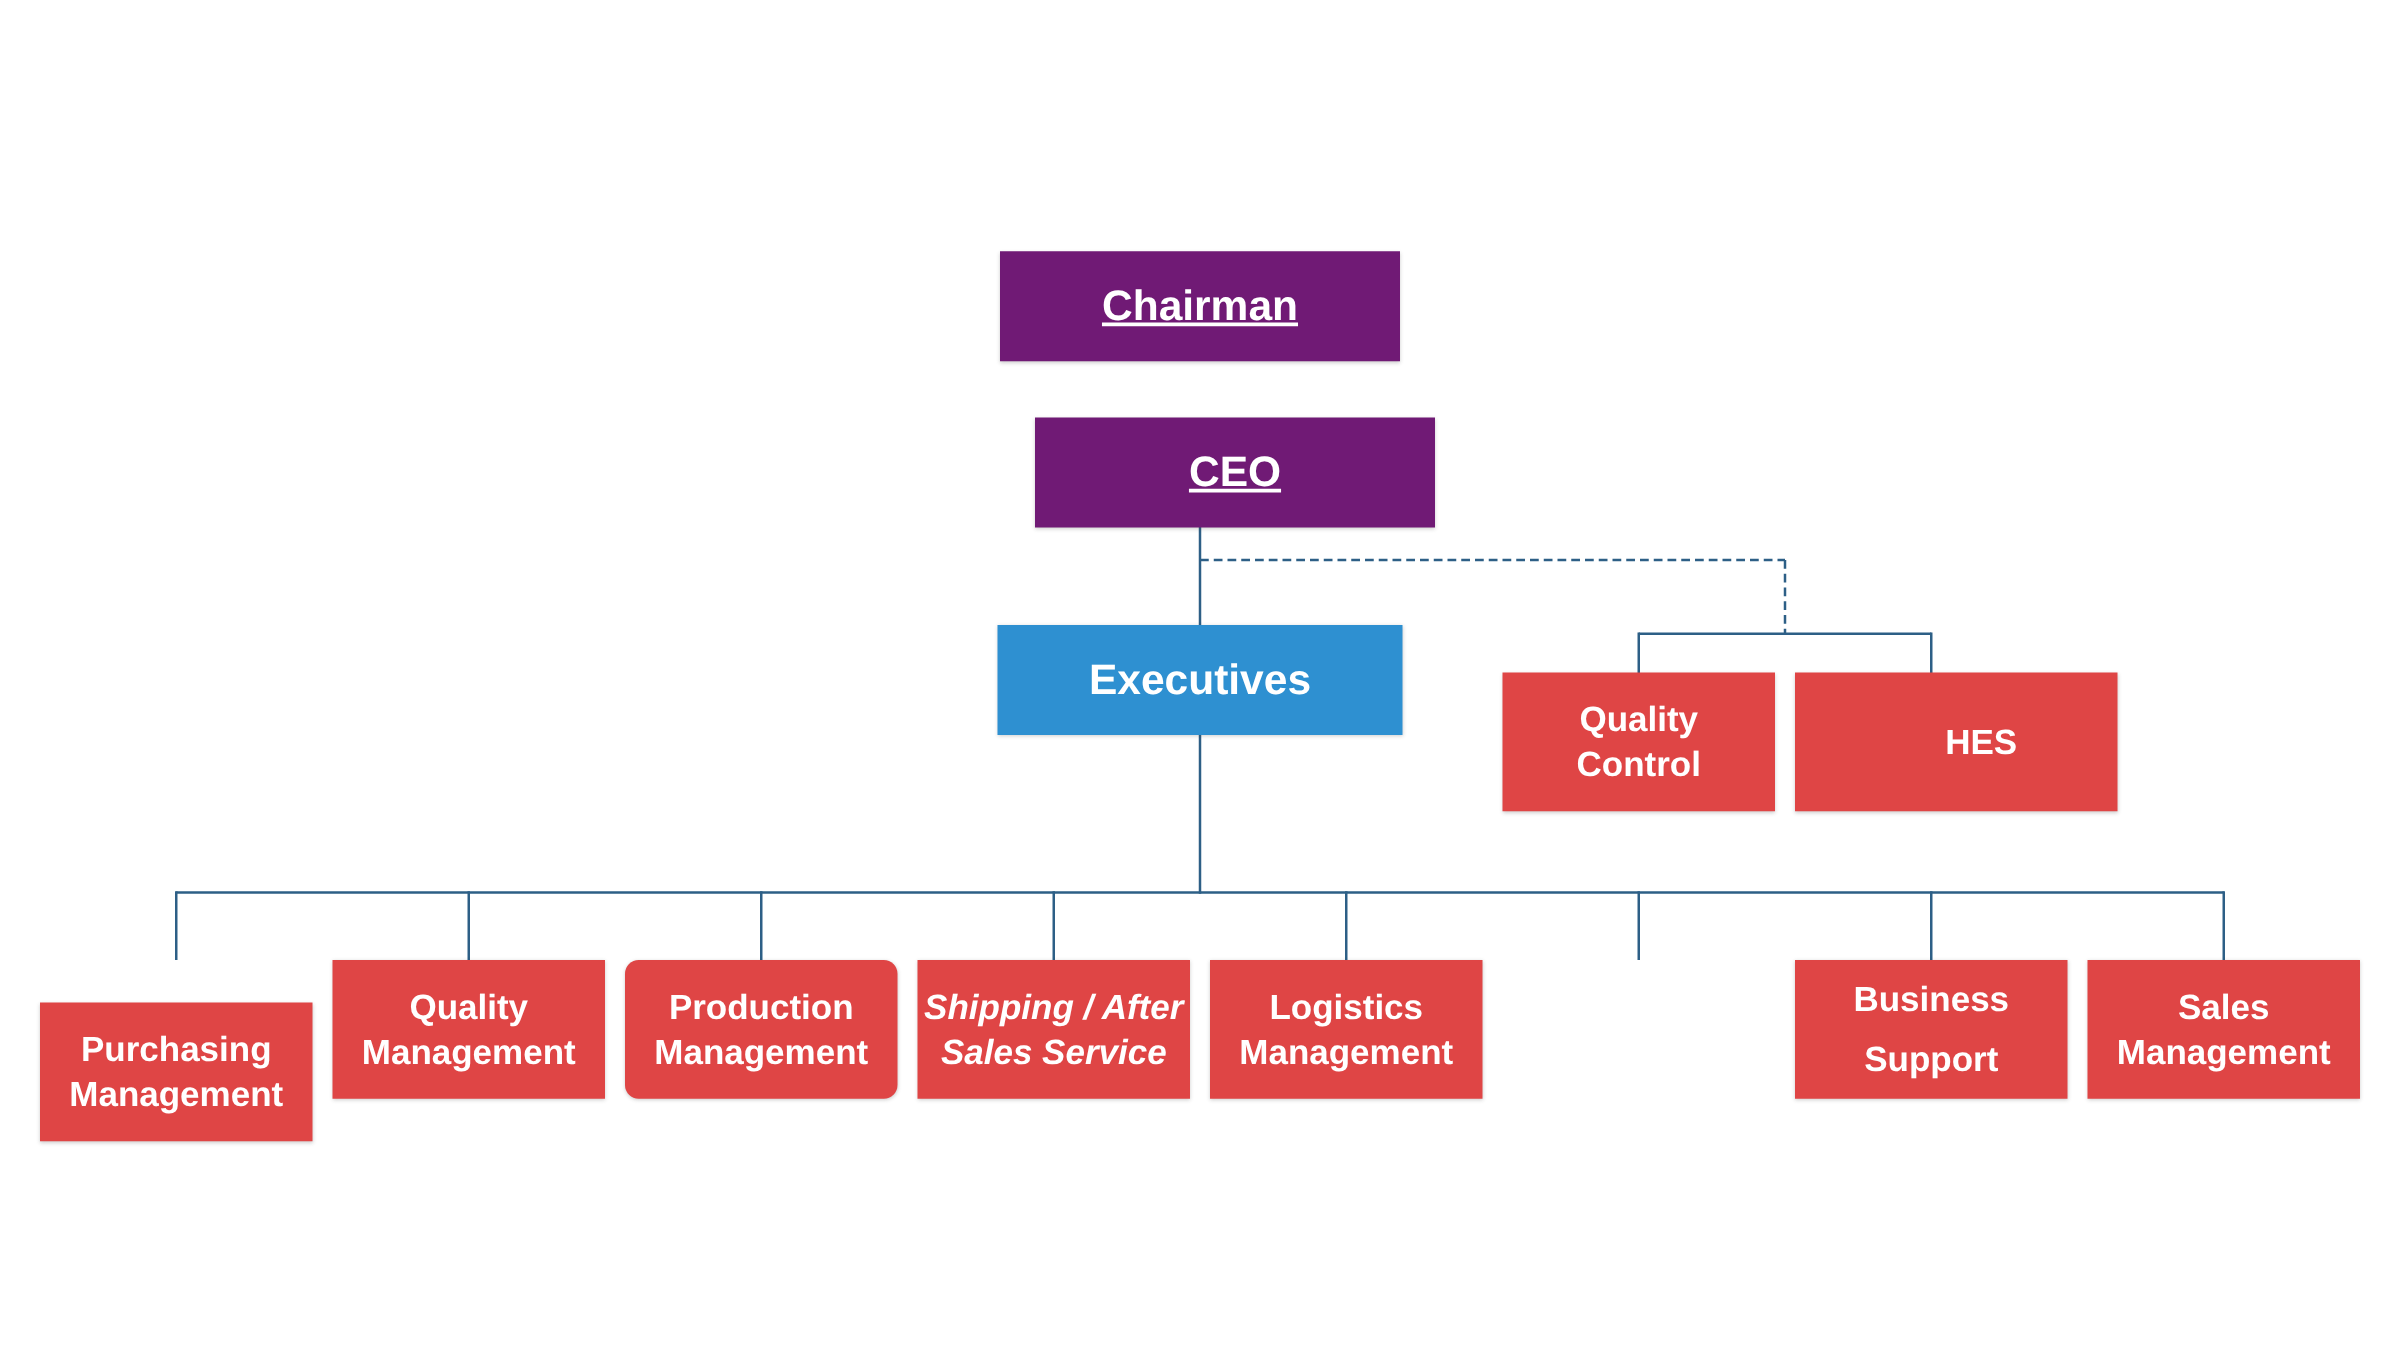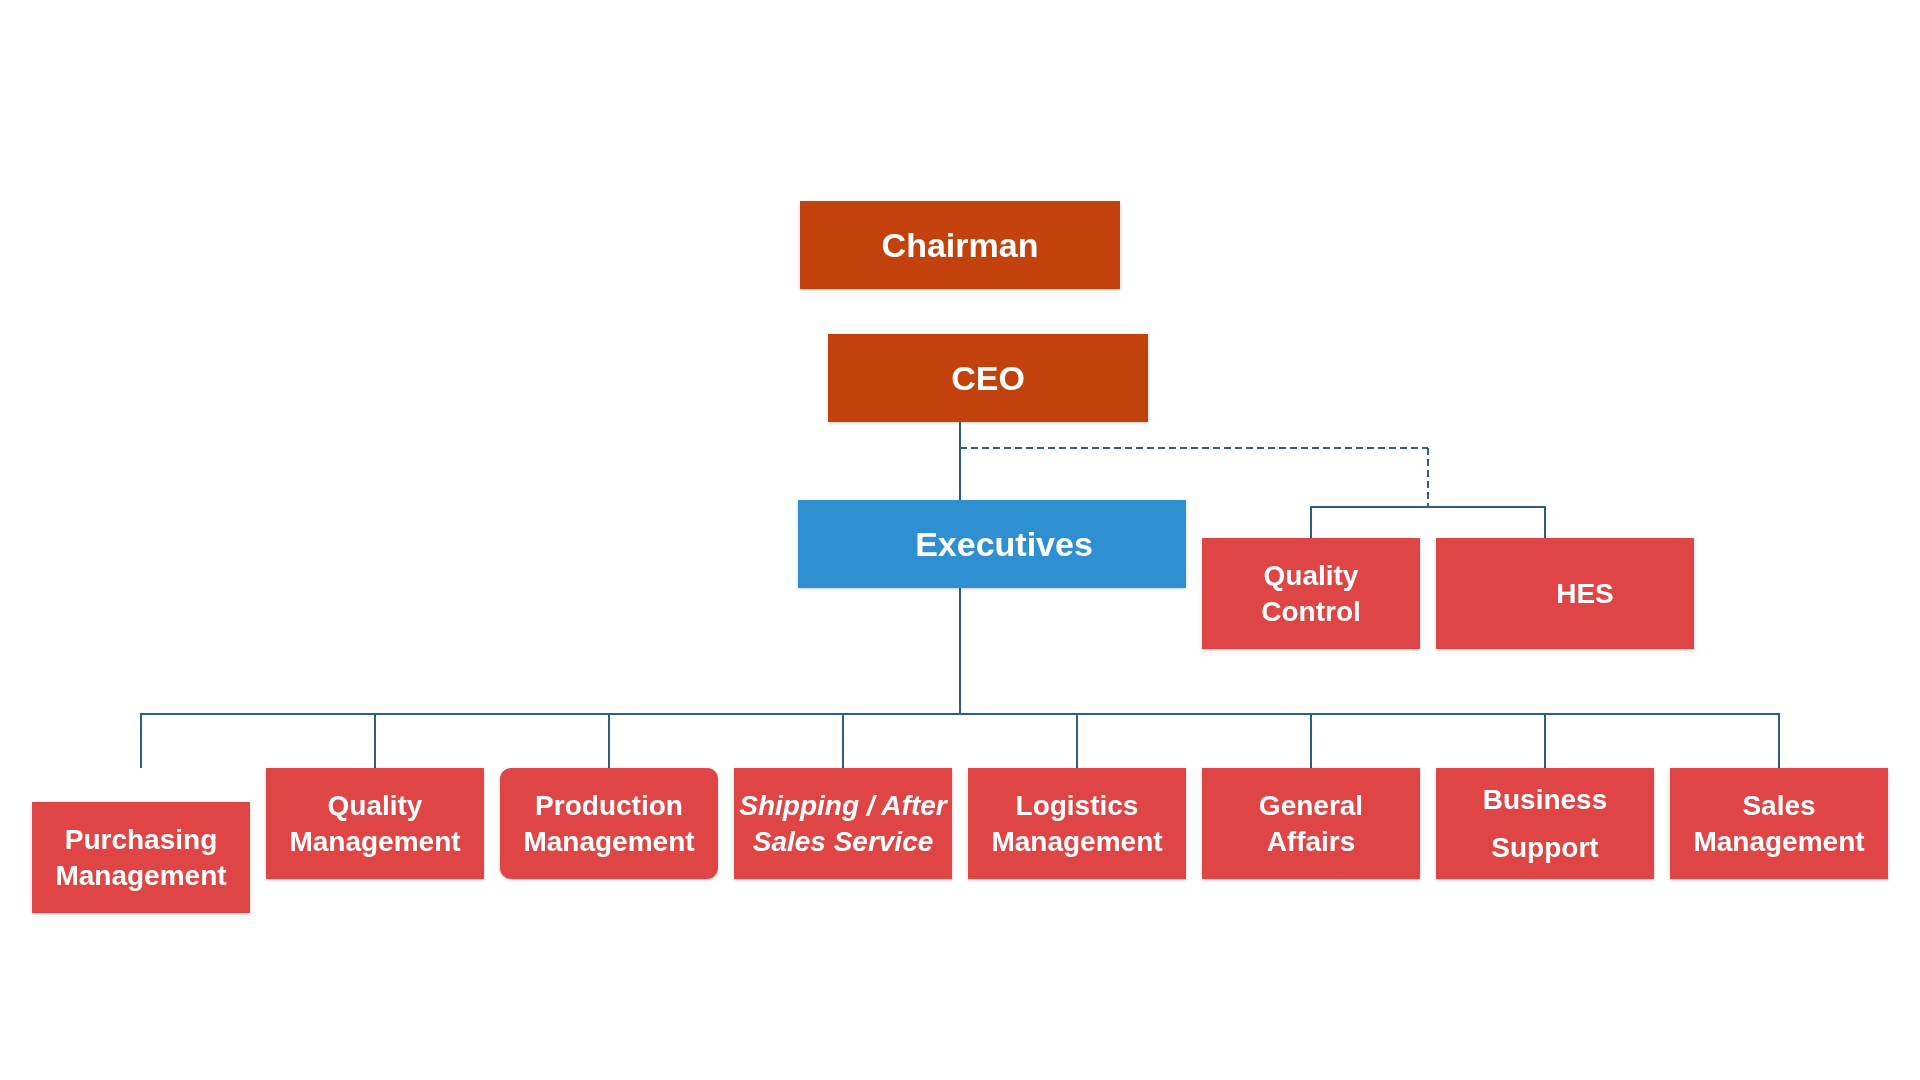--- a/index.html
+++ b/index.html
@@ -38,33 +38,33 @@
     justify-content: center;
     text-align: center;
     color: #ffffff;
     font-weight: bold;
     box-shadow: 0 1px 3px rgba(60, 60, 60, 0.25);
   }
   .node .ln {
     white-space: nowrap;
   }
   .node.dark {
-    background: #c2410c;
+    background: #701a75;
     width: 320px;
     height: 88px;
     font-size: 34px;
     line-height: 40px;
+    text-decoration: underline;
   }
   .node.light {
     background: #2e90d1;
-    width: 364px;
+    width: 324px;
     height: 88px;
     font-size: 34px;
     line-height: 40px;
-    padding-left: 24px;
   }
   .node.red {
     background: #df4545;
     width: 218px;
     height: 111px;
     font-size: 28px;
     line-height: 36px;
   }
   
   .pos-chairman   { left: 800px;  top: 201px; }
@@ -152,24 +152,20 @@
   <div class="node red pos-dept pos-d3">
     <div class="ln">Shipping / After</div>
     <div class="ln">Sales Service</div>
   </div>
 
   <div class="node red pos-dept pos-d4">
     <div class="ln">Logistics</div>
     <div class="ln">Management</div>
   </div>
 
-  <div class="node red pos-dept pos-d5">
-    <div class="ln">General</div>
-    <div class="ln">Affairs</div>
-  </div>
 
   <div class="node red pos-dept pos-d6">
     <div class="ln">Business</div>
     <div class="ln">Support</div>
   </div>
 
   <div class="node red pos-dept pos-d7">
     <div class="ln">Sales</div>
     <div class="ln">Management</div>
   </div>

